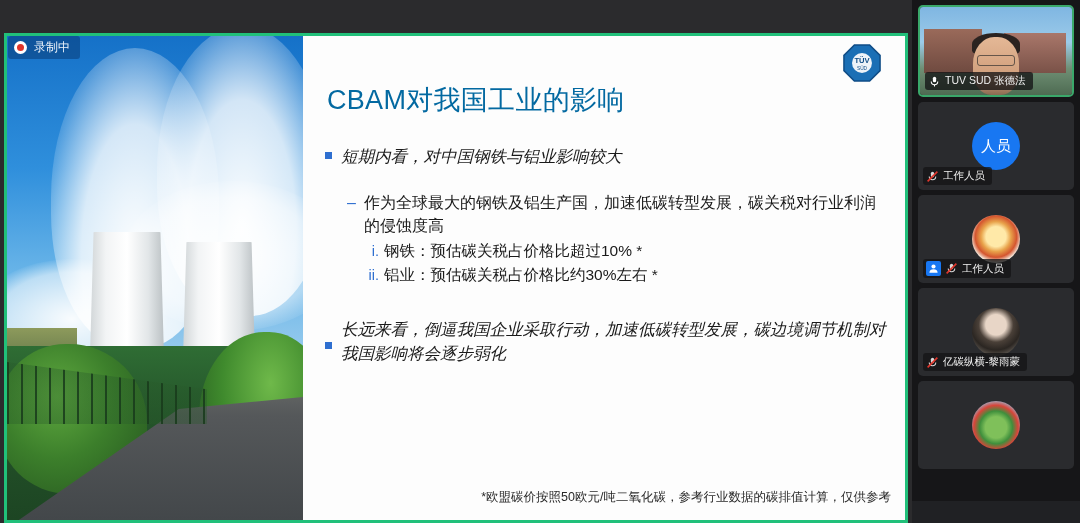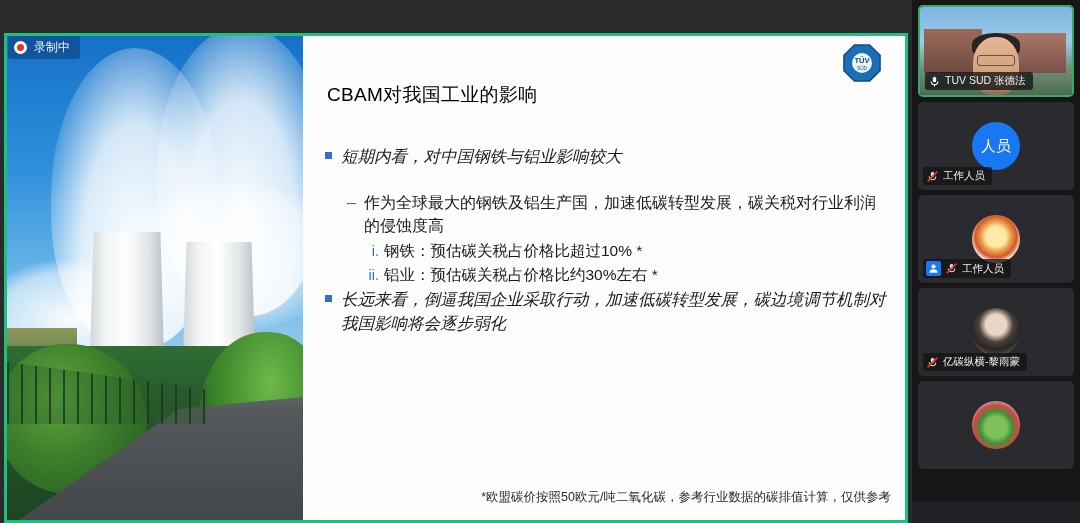--- a/index.html
+++ b/index.html
@@ -39,30 +39,30 @@
   .road{position:absolute;left:0;bottom:0;width:100%;height:150px;
         background:linear-gradient(180deg,#6e716c 0%,#55585a 30%,#43474a 100%);
         clip-path:polygon(100% 18%, 100% 100%, 4% 100%, 58% 26%);}
   .fence{position:absolute;left:0;bottom:96px;width:200px;height:62px;
          background:repeating-linear-gradient(90deg, rgba(25,60,28,.9) 0 2px, rgba(40,90,42,.35) 2px 14px);
          clip-path:polygon(0 0,100% 44%,100% 100%,0 100%);}
 
   
   .slide{position:relative;flex:1;background:#fdfdfd;overflow:hidden;}
   .tuv{position:absolute;right:24px;top:8px;width:38px;height:38px;}
-  .slide-title{position:absolute;left:24px;top:46px;font-size:19px;color:#000000;letter-spacing:.3px;font-weight:400;}
+  .slide-title{position:absolute;left:24px;top:46px;font-size:27px;color:#0369a1;letter-spacing:.3px;font-weight:400;}
   .body{position:absolute;left:22px;top:108px;right:18px;}
   .b1{display:flex;align-items:flex-start;gap:9px;font-size:16.5px;color:#1a1a1a;line-height:1.5;font-style:italic;}
   .sq{width:7px;height:7px;background:#2f6fd0;margin-top:8px;flex:none;}
   .b2{display:flex;align-items:flex-start;gap:8px;font-size:16px;color:#1a1a1a;line-height:1.45;margin:22px 0 0 22px;}
   .dash{color:#2f6fd0;font-size:16px;line-height:1.45;flex:none;}
   .rlist{margin:2px 0 0 40px;}
   .rrow{display:flex;align-items:baseline;gap:5px;font-size:15.5px;color:#1a1a1a;line-height:1.5;}
   .rnum{color:#2f6fd0;font-size:14.5px;min-width:14px;text-align:right;flex:none;}
-  .blk2{}
+  .blk2{margin-top:30px;align-items:center;}
   .foot{position:absolute;right:14px;bottom:14px;font-size:12.5px;color:#2a2a2a;margin-top:39px;}
 
   
   .rec{position:absolute;left:8px;top:36px;display:flex;align-items:center;gap:7px;
        background:rgba(10,60,120,.55);padding:3px 10px 3px 6px;border-radius:3px;}
   .rec-dot{width:13px;height:13px;border-radius:50%;background:#fff;position:relative;}
   .rec-dot:after{content:"";position:absolute;left:3px;top:3px;width:7px;height:7px;border-radius:50%;background:#e0352b;}
   .rec-txt{font-size:12px;color:#eef4fb;}
 
   

